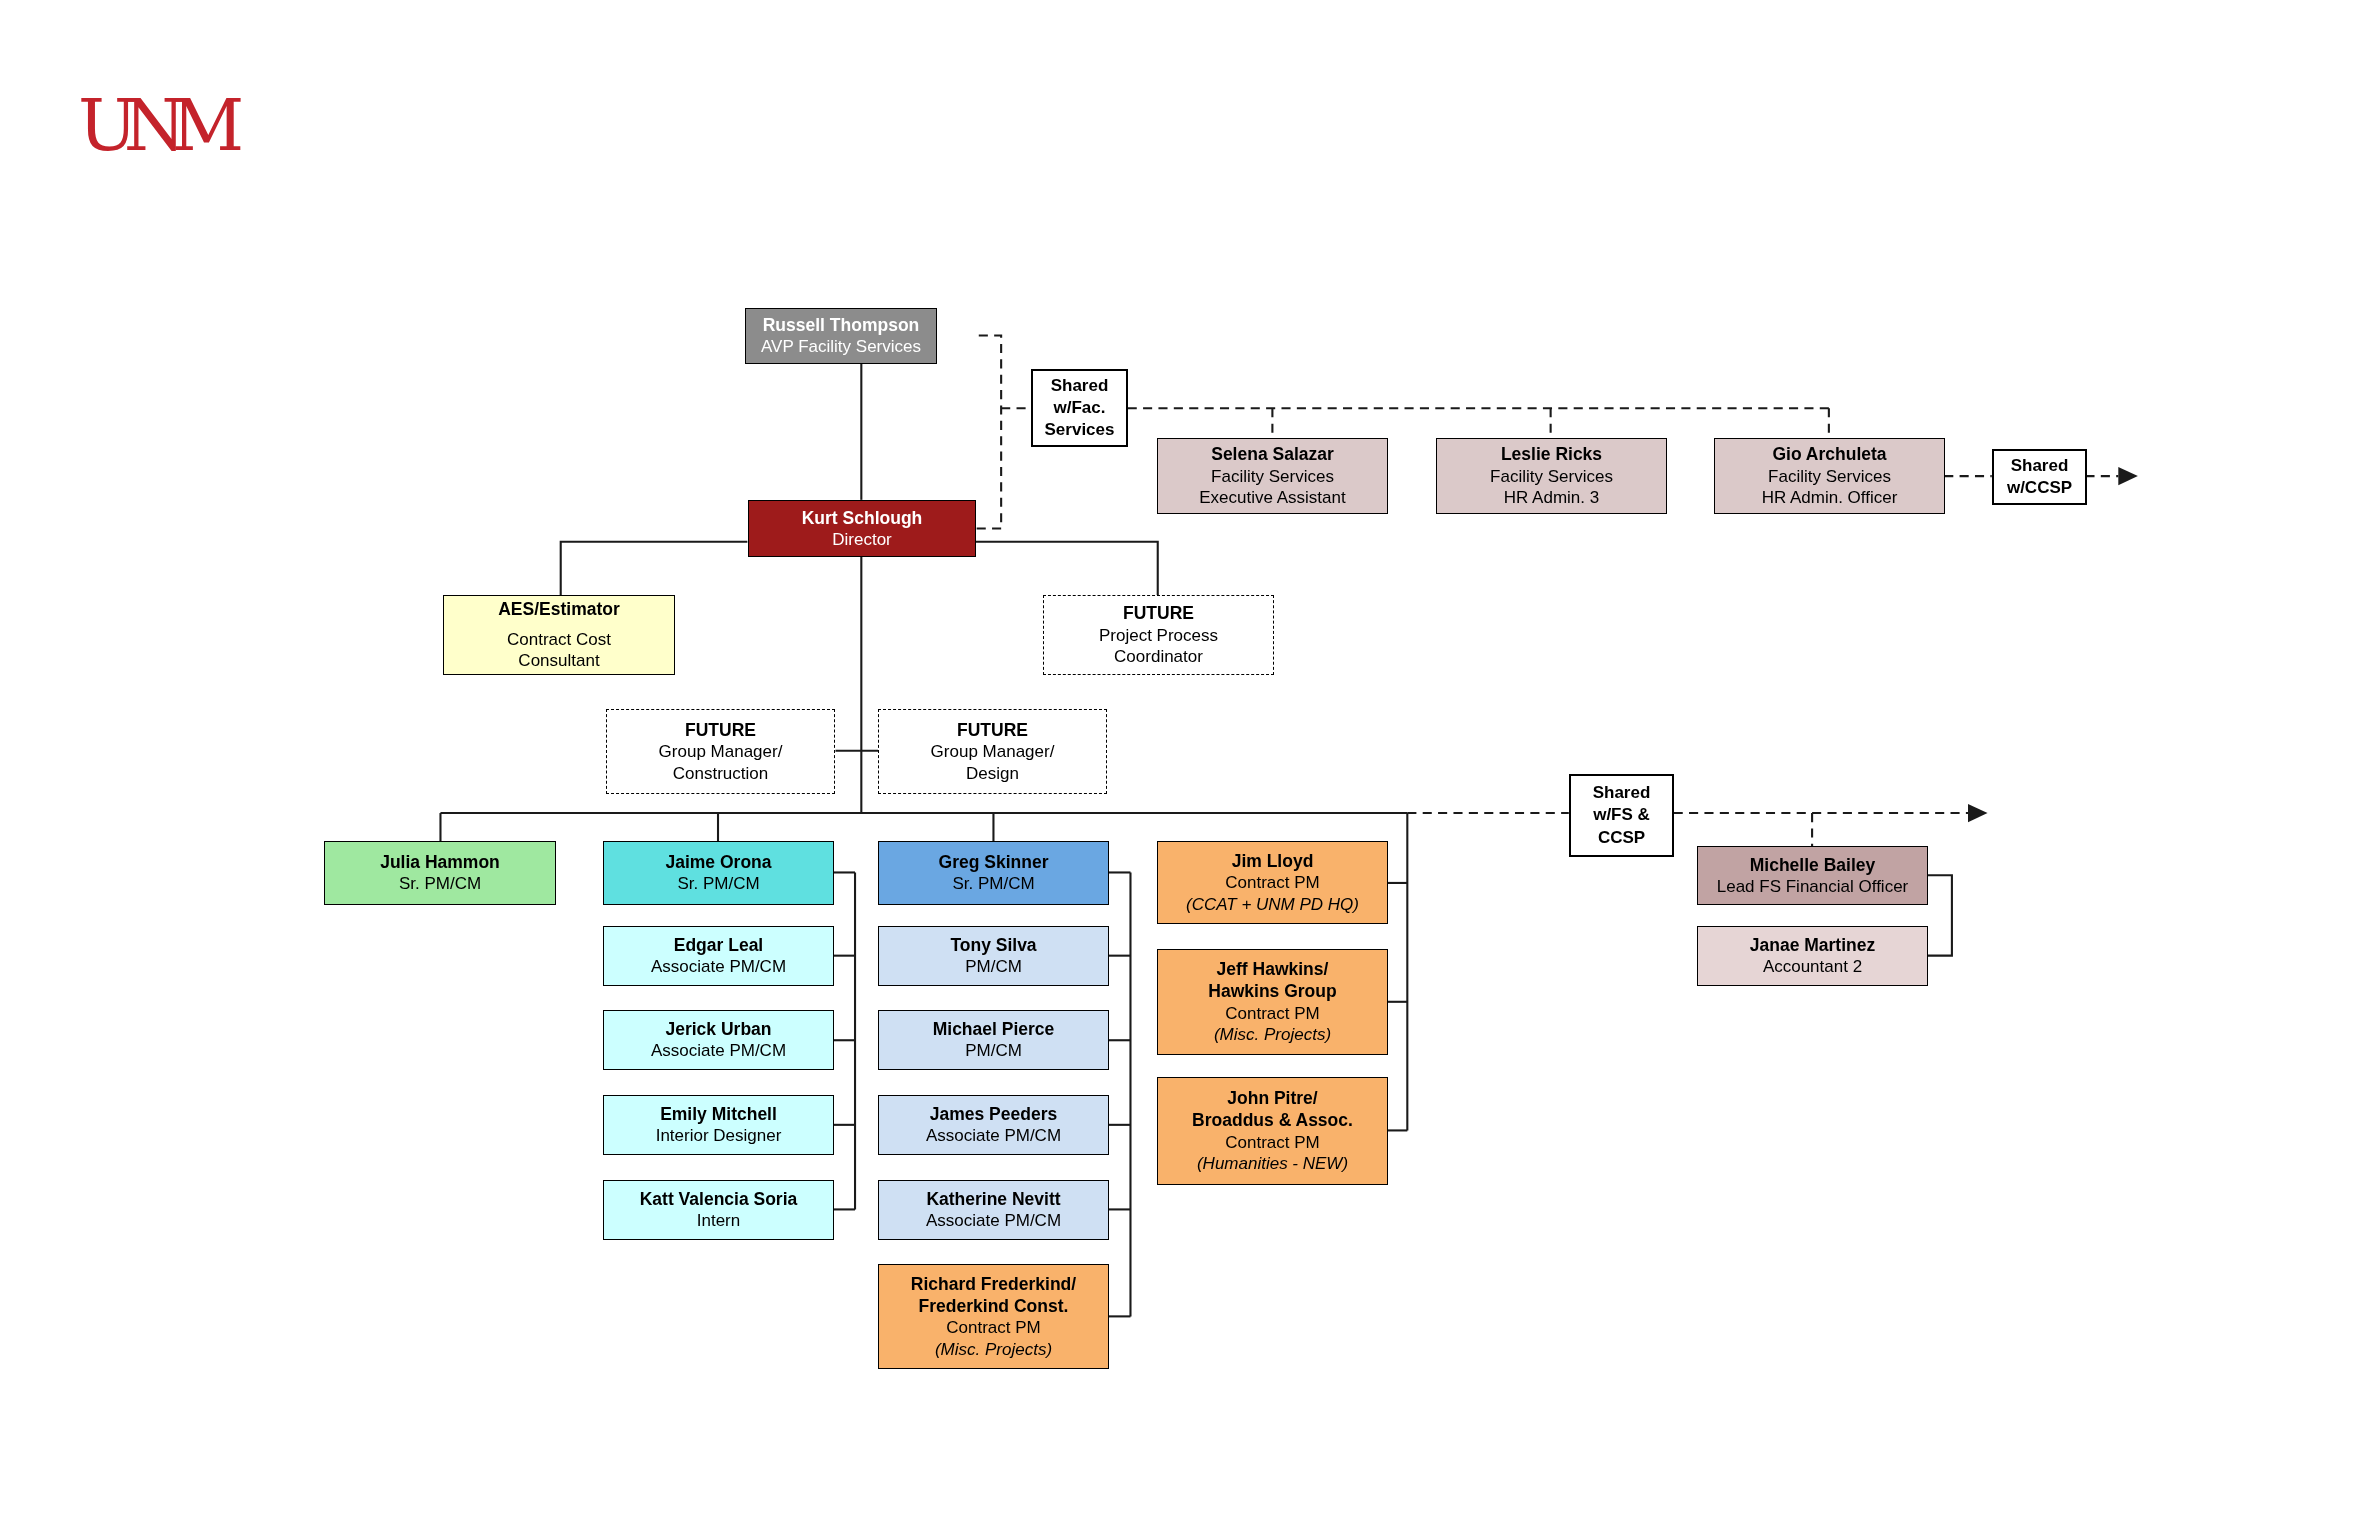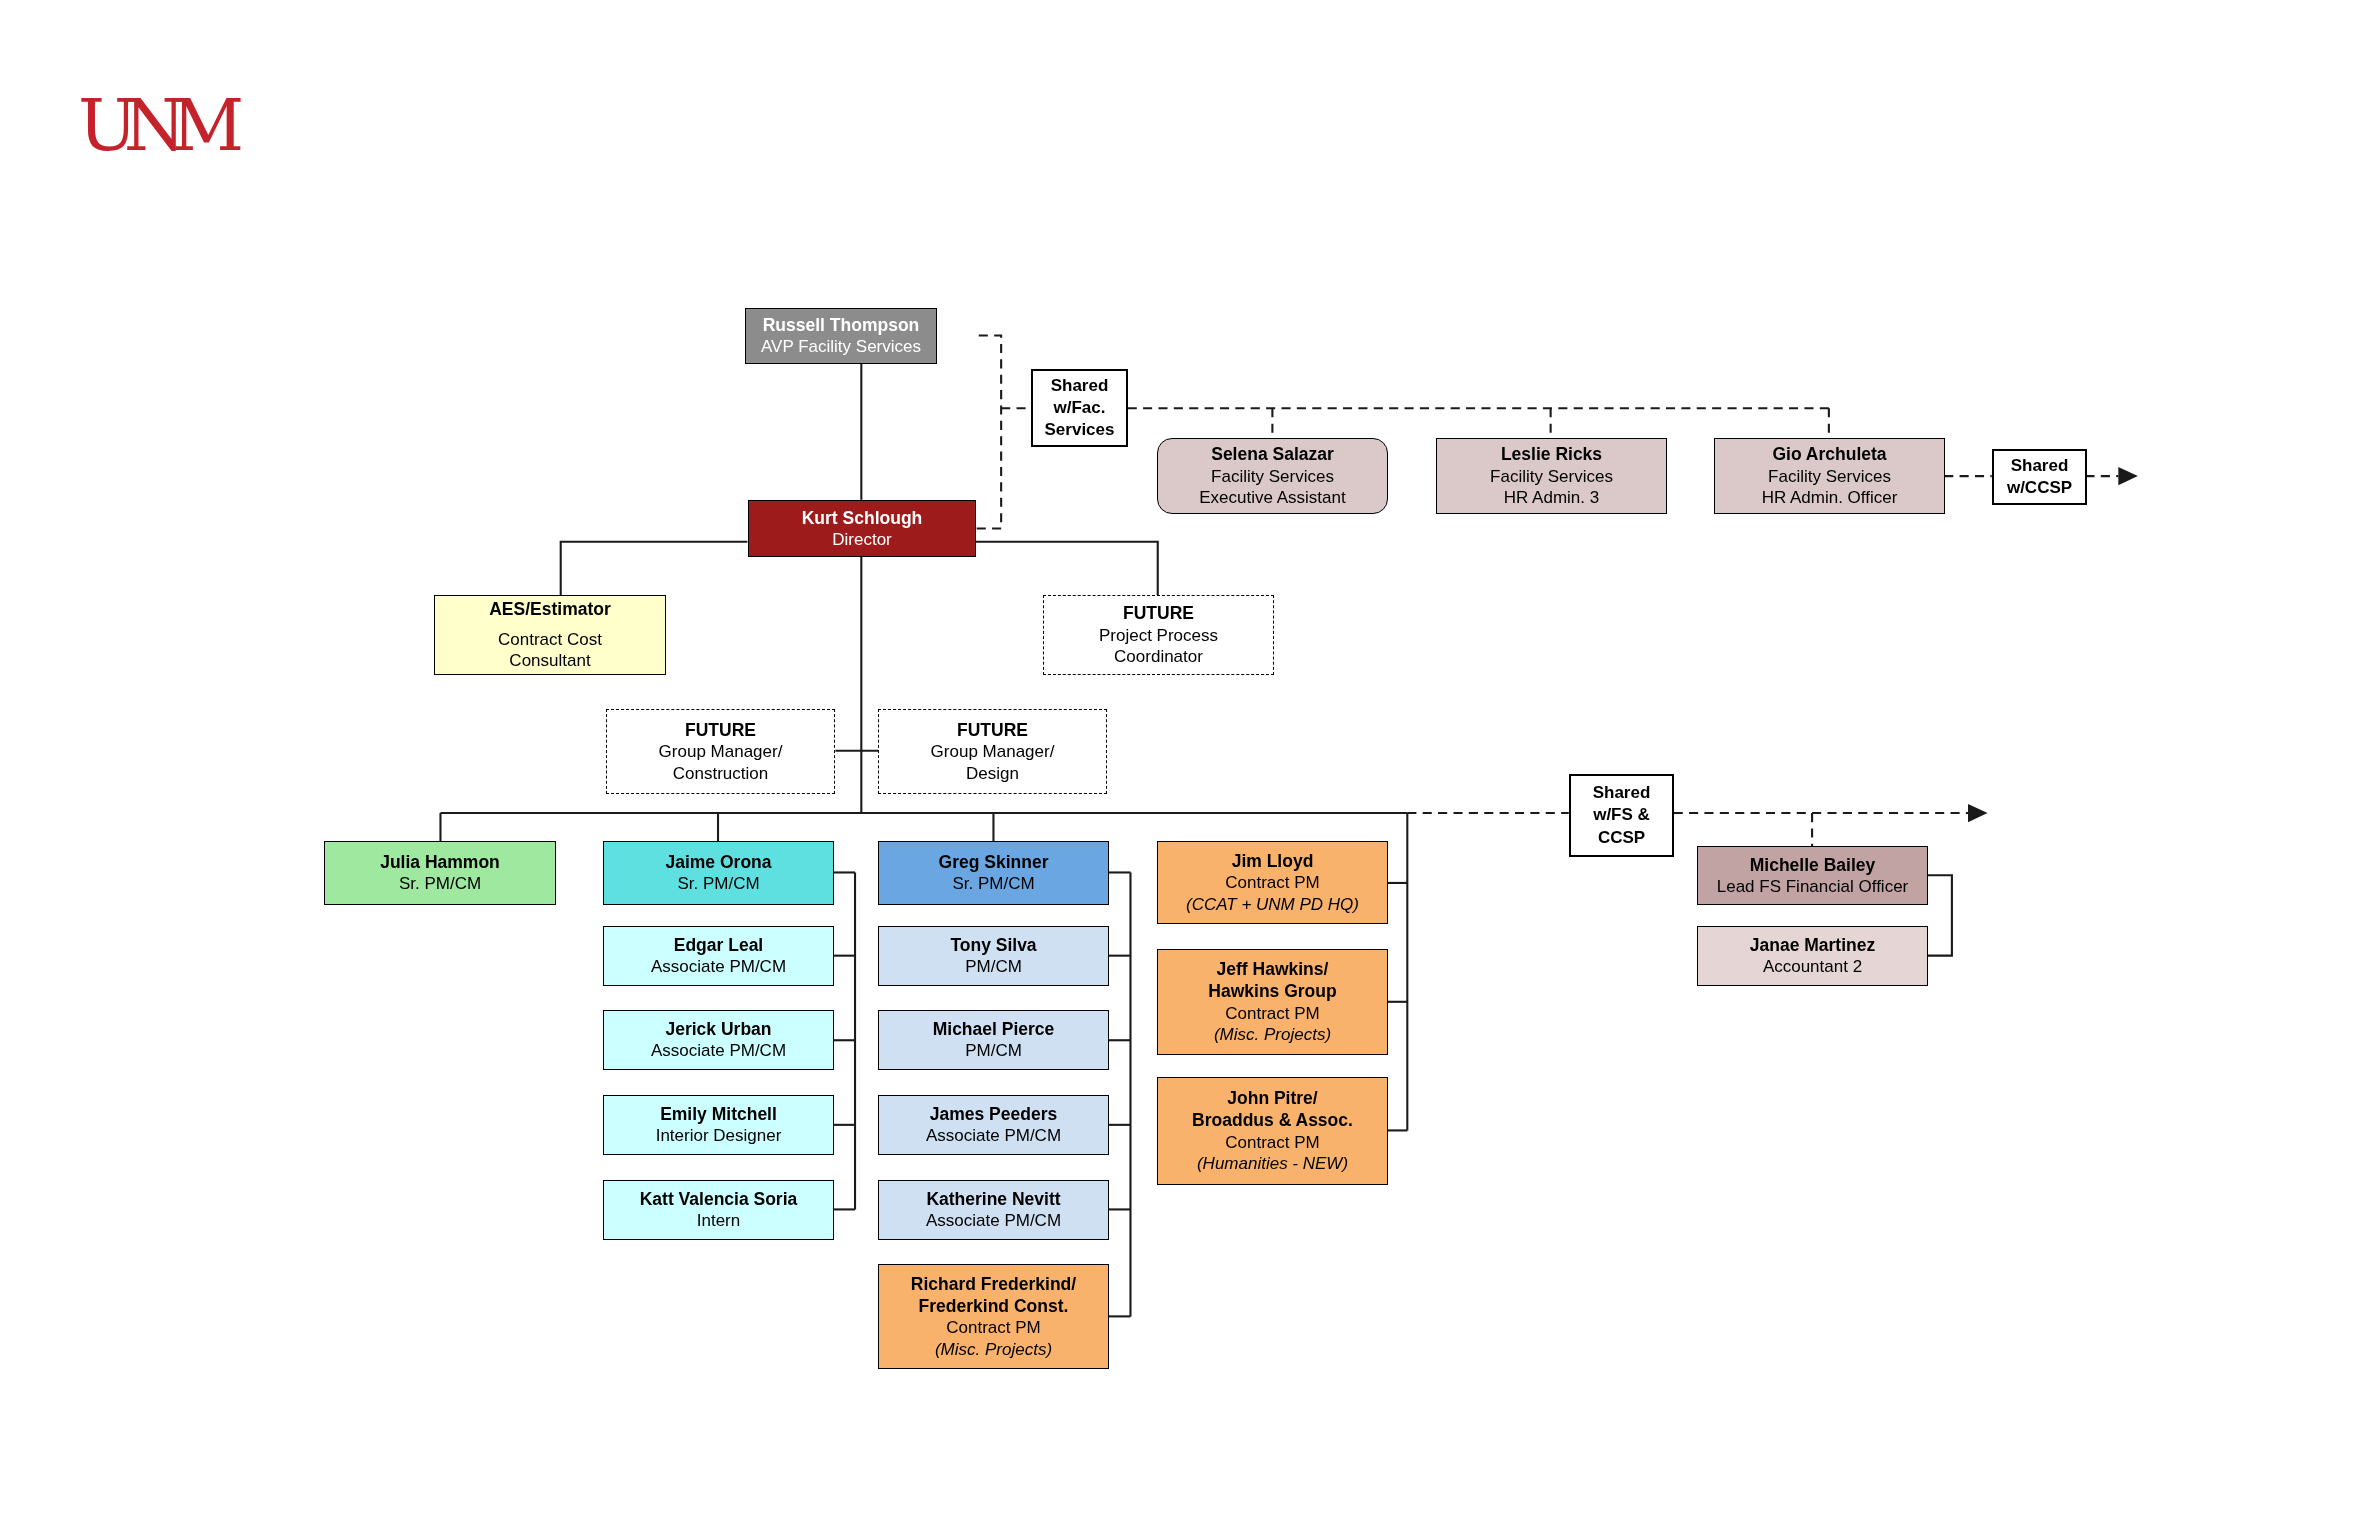--- a/index.html
+++ b/index.html
@@ -110,21 +110,21 @@
     <div class="nm">Russell Thompson</div>
     <div class="ti">AVP Facility Services</div>
   </div>
 
   <div class="node sharedbox" style="left:1031px;top:369px;width:97px;height:78px">
     <div class="lbl">Shared
 w/Fac.
 Services</div>
   </div>
 
-  <div class="node" style="left: 1157px; top: 438px; width: 231px; height: 76px; background: rgb(219, 201, 201); border-radius: 15px;">
+  <div class="node" style="left: 1157px; top: 438px; width: 231px; height: 76px; background: rgb(219, 201, 201);">
     <div class="nm">Selena Salazar</div>
     <div class="ti">Facility Services
 Executive Assistant</div>
   </div>
 
   <div class="node" style="left: 1436px; top: 438px; width: 231px; height: 76px; background: rgb(219, 201, 201);">
     <div class="nm">Leslie Ricks</div>
     <div class="ti">Facility Services
 HR Admin. 3</div>
   </div>
@@ -138,21 +138,21 @@
   <div class="node sharedbox" style="left:1992px;top:449px;width:95px;height:56px">
     <div class="lbl">Shared
 w/CCSP</div>
   </div>
 
   <div class="node white-text" style="left: 748px; top: 500px; width: 228px; height: 57px; background: rgb(158, 27, 27);">
     <div class="nm">Kurt Schlough</div>
     <div class="ti">Director</div>
   </div>
 
-  <div class="node" style="left: 434px; top: 595px; width: 232px; height: 80px; background: rgb(255, 255, 203); gap: 8px;">
+  <div class="node" style="left: 443px; top: 595px; width: 232px; height: 80px; background: rgb(255, 255, 203); gap: 8px;">
     <div class="nm">AES/Estimator</div>
     <div class="ti">Contract Cost
 Consultant</div>
   </div>
 
   <div class="node future" style="left:1043px;top:595px;width:231px;height:80px">
     <div class="nm">FUTURE</div>
     <div class="ti">Project Process
 Coordinator</div>
   </div>

